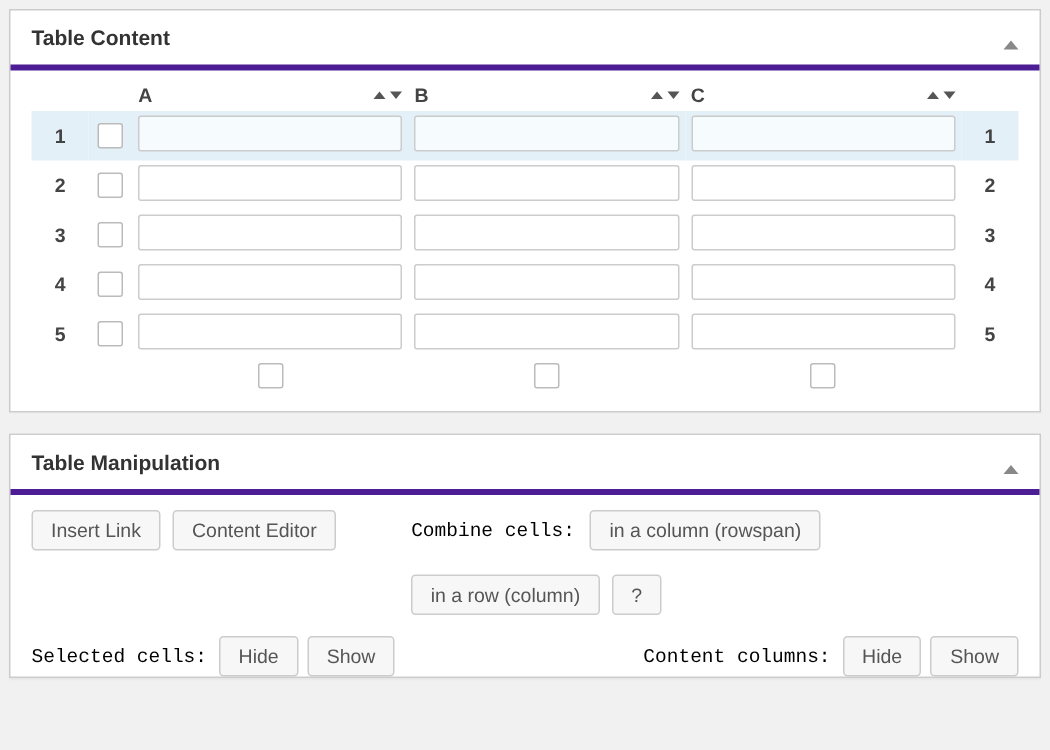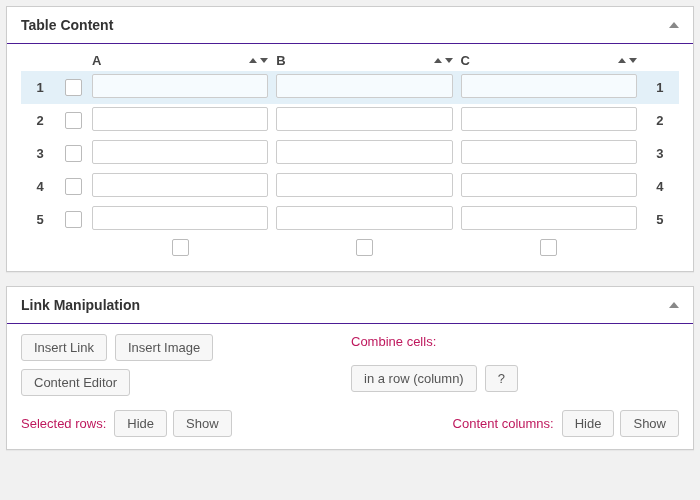--- a/index.html
+++ b/index.html
@@ -1,43 +1,43 @@
 <!DOCTYPE html>
 <html><head>
   <meta charset="utf-8">
   <style>
     * { box-sizing: border-box; margin: 0; padding: 0; }
     body { font-family: -apple-system, "Helvetica Neue", Arial, sans-serif; background: #f1f1f1; padding: 6px; font-size: 13px; color: #333; }
     .panel { background: #fff; border: 1px solid #ccc; margin-bottom: 14px; box-shadow: 0 1px 1px rgba(0,0,0,0.04); }
-    .panel-head { padding: 10px 14px; display: flex; justify-content: space-between; align-items: center; border-bottom: 1px solid #4c1d95; gap: 28px; }
+    .panel-head { padding: 10px 14px; display: flex; justify-content: space-between; align-items: flex-end; border-bottom: 4px solid #4c1d95; gap: 28px; }
     .panel-head h3 { font-size: 14px; font-weight: 600; color: #333; }
     .tri-up { width: 0; height: 0; border-left: 5px solid transparent; border-right: 5px solid transparent; border-bottom: 6px solid #888; cursor: pointer; }
     .tri-dn { width: 0; height: 0; border-left: 5px solid transparent; border-right: 5px solid transparent; border-top: 6px solid #888; cursor: pointer; }
     .panel-body { padding: 6px 14px 12px; }
     table.grid { width: 100%; border-collapse: collapse; }
     table.grid th, table.grid td { padding: 3px 4px; text-align: center; }
     table.grid thead th { font-weight: 600; color: #444; }
     .col-head { display: flex; align-items: center; justify-content: center; gap: 6px; }
     .sort-icons { display: flex; gap: 3px; margin-left: auto; }
     .sort-icons .tri-up, .sort-icons .tri-dn { border-left-width: 4px; border-right-width: 4px; }
     .sort-icons .tri-up { border-bottom: 5px solid #555; }
     .sort-icons .tri-dn { border-top: 5px solid #555; }
     .rownum { width: 20px; font-weight: 600; color: #444; }
     .rchk { width: 4.4%; }
     .chk { width: 17px; height: 17px; border: 1px solid #bbb; background: #fff; display: inline-block; vertical-align: middle; cursor: pointer; border-radius: 2px; }
     .cell-in { width: 100%; height: 24px; border: 1px solid #ccc; background: #fff; resize: none; padding: 2px 4px; font-family: inherit; font-size: 12px; border-radius: 2px; }
     tr.selected td { background: #e3f0f8; }
     tr.selected .cell-in { background: #f6fbfe; }
     .foot-row td { padding-top: 10px; }
     .btn { background: #f7f7f7; border: 1px solid #ccc; border-radius: 3px; padding: 5px 12px; font-size: 13px; color: #555; cursor: pointer; display: inline-block; }
-    .manip-body { padding: 10px 14px 12px; }
+    .manip-body { padding: 10px 14px 0; }
     .row1 { display: flex; gap: 10px; align-items: flex-start; }
     .left-col { display: flex; flex-wrap: wrap; gap: 8px; max-width: 280px; }
     .right-col { display: flex; flex-wrap: wrap; gap: 8px; align-items: center; flex:1; margin-left: 40px; }
-    .lbl { font-size: 13px; color: #be185d; margin-right: 2px; }
+    .lbl { font-size: 13px; color: #000000; margin-right: 2px; font-family: Liberation Mono, monospace; }
     .row2 { display: flex; justify-content: space-between; align-items: center; margin-top: 14px; gap: 10px; }
     .grp { display: flex; align-items: center; gap: 6px; }
     .colname-th { width: 28%; }
   </style>
 </head>
 <body>
 
 <div class="panel">
   <div class="panel-head">
     <h3>Table Content</h3>
@@ -138,40 +138,40 @@
           <td><span class="chk"></span></td>
           <td></td>
         </tr>
       </tfoot>
     </table>
   </div>
 </div>
 
 <div class="panel">
   <div class="panel-head">
-    <h3>Link Manipulation</h3>
+    <h3>Table Manipulation</h3>
     <span class="tri-up"></span>
   </div>
   <div class="manip-body">
     <div class="row1">
       <div class="left-col">
         <button class="btn">Insert Link</button>
-        <button class="btn">Insert Image</button>
         <button class="btn">Content Editor</button>
       </div>
       <div class="right-col">
         <span class="lbl">Combine cells:</span>
+        <button class="btn">in a column (rowspan)</button>
         <div style="flex-basis:100%;height:0;"></div>
         <button class="btn">in a row (column)</button>
         <button class="btn">?</button>
       </div>
     </div>
     <div class="row2">
       <div class="grp">
-        <span class="lbl">Selected rows:</span>
+        <span class="lbl">Selected cells:</span>
         <button class="btn">Hide</button>
         <button class="btn">Show</button>
       </div>
       <div class="grp">
         <span class="lbl">Content columns:</span>
         <button class="btn">Hide</button>
         <button class="btn">Show</button>
       </div>
     </div>
   </div>

